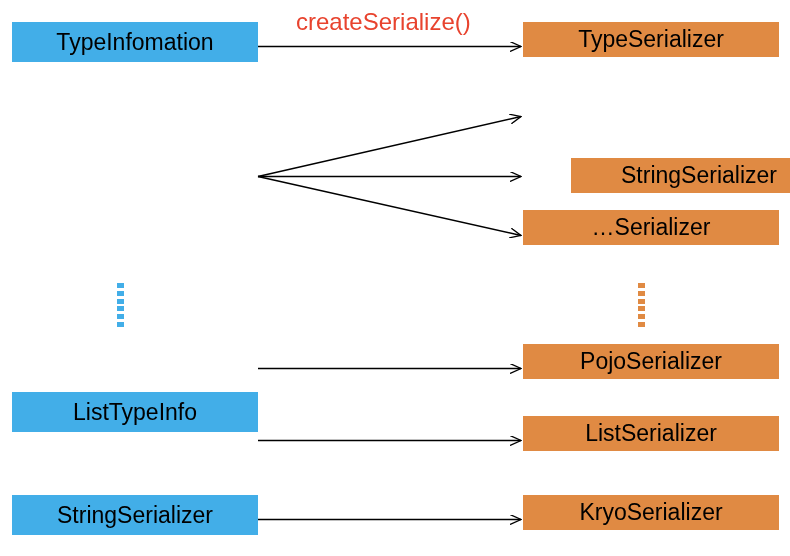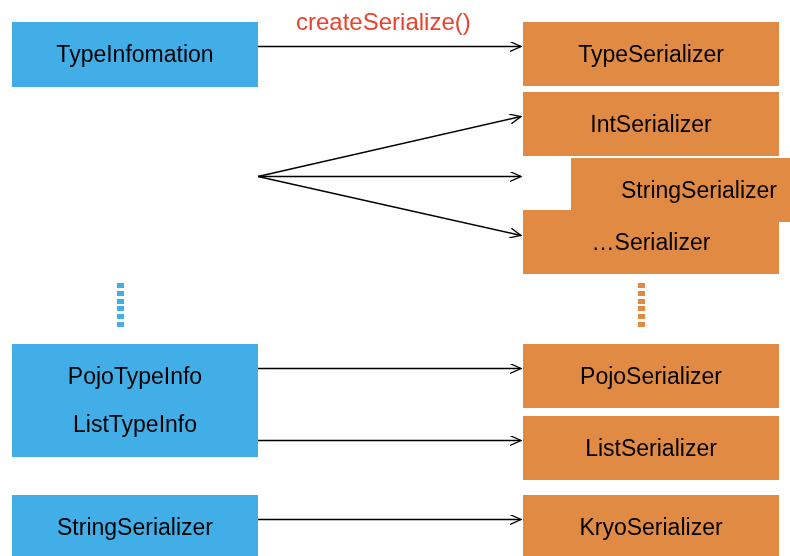--- a/index.html
+++ b/index.html
@@ -27,27 +27,27 @@
     font-size: 23px;
     font-family: "Liberation Sans", sans-serif;
     letter-spacing: 0px;
     line-height: 1;
     white-space: nowrap;
     box-sizing: border-box;
   }
   .node.left {
     left: 12px;
     width: 246px;
-    height: 65px;
+    height: 40px;
     background: #42AEE8;
   }
   .node.right {
     left: 523px;
     width: 256px;
-    height: 64px;
+    height: 35px;
     background: #E08A43;
   }
   .edge-label {
     position: absolute;
     color: #E8432E;
     font-size: 24px;
     font-family: "Liberation Sans", sans-serif;
     white-space: nowrap;
     line-height: 1;
   }
@@ -99,39 +99,33 @@
     <line x1="258" y1="440.5" x2="521" y2="440.5" stroke="#000000" stroke-width="1.4" marker-end="url(#arrowhead)"></line>
 
     <line x1="258" y1="519.5" x2="521" y2="519.5" stroke="#000000" stroke-width="1.4" marker-end="url(#arrowhead)"></line>
   </svg>
 
   <div class="node left" style="top:22px;">
     <span>TypeInfomation</span>
   </div>
 
 
-  <div class="node left" style="top:344px;">
-    <span>PojoTypeInfo</span>
-  </div>
 
   <div class="node left" style="top:392px;">
     <span>ListTypeInfo</span>
   </div>
 
   <div class="node left" style="top:495px;">
     <span>StringSerializer</span>
   </div>
 
   <div class="node right" style="top:22px;">
     <span>TypeSerializer</span>
   </div>
 
-  <div class="node right" style="top:92px;">
-    <span>IntSerializer</span>
-  </div>
 
   <div class="node right" style="top:158px;margin-left:48px;">
     <span>StringSerializer</span>
   </div>
 
   <div class="node right" style="top:210px;">
     <span>…Serializer</span>
   </div>
 
   <div class="node right" style="top:344px;">

